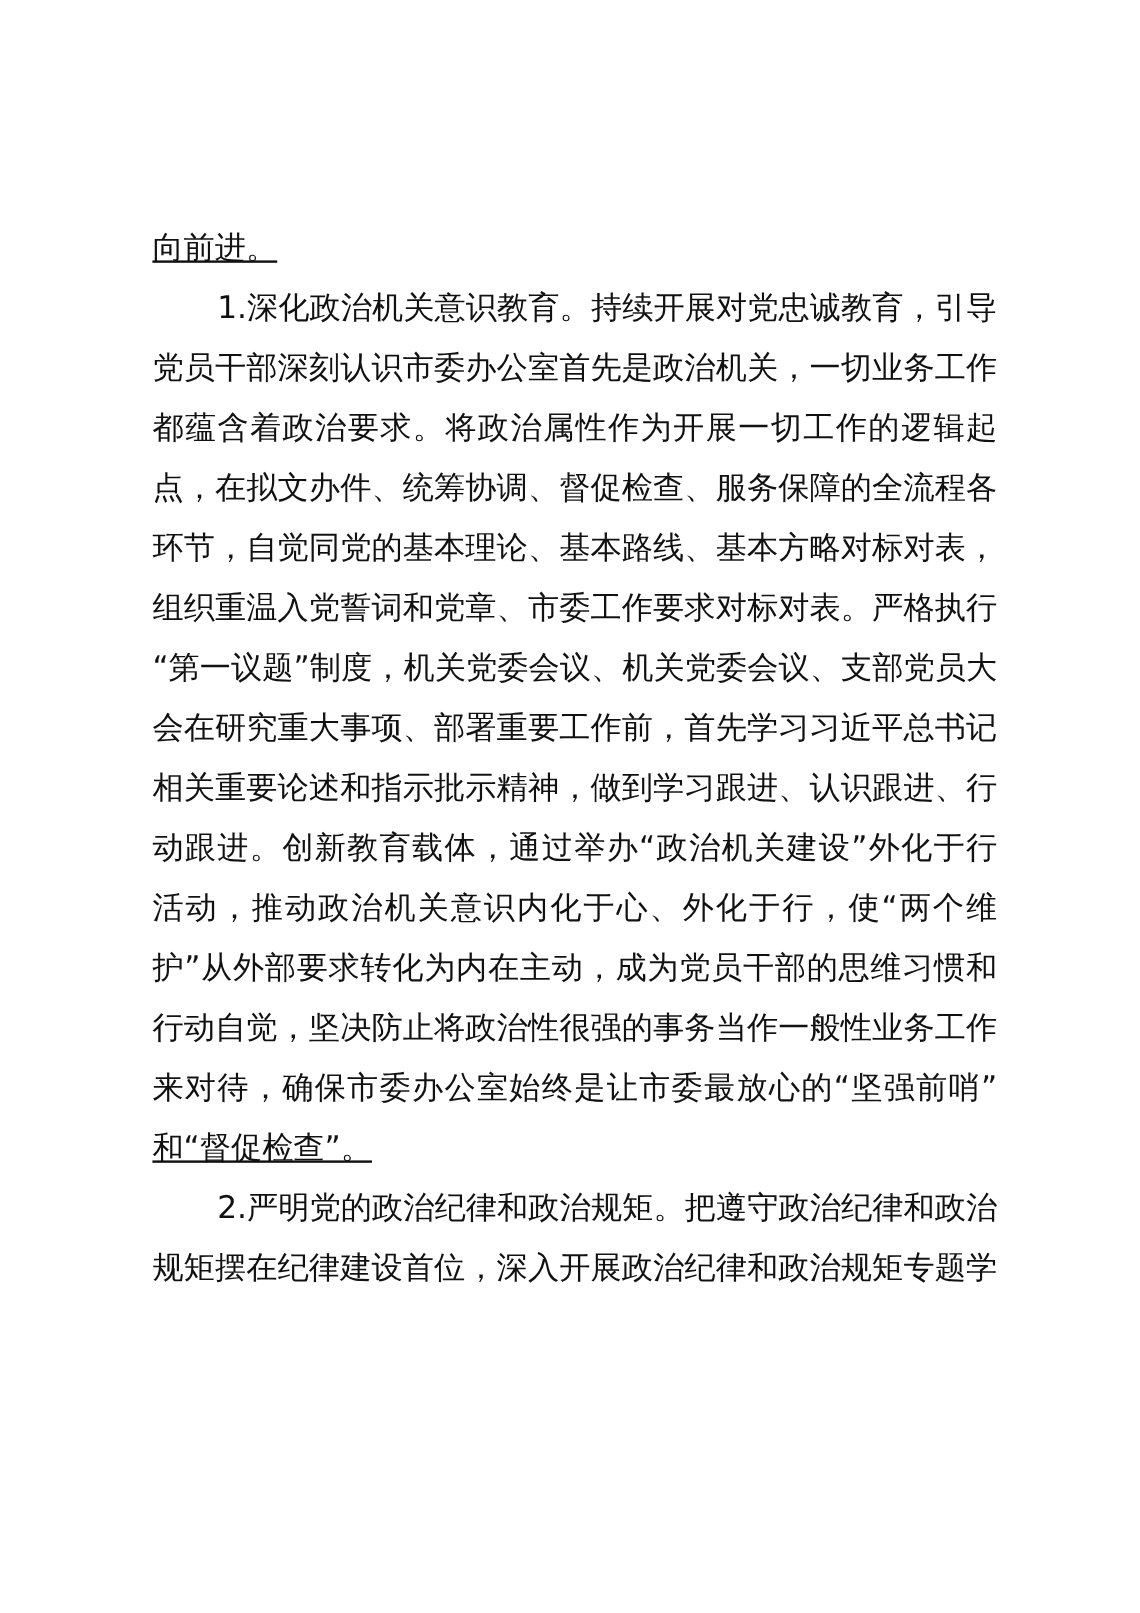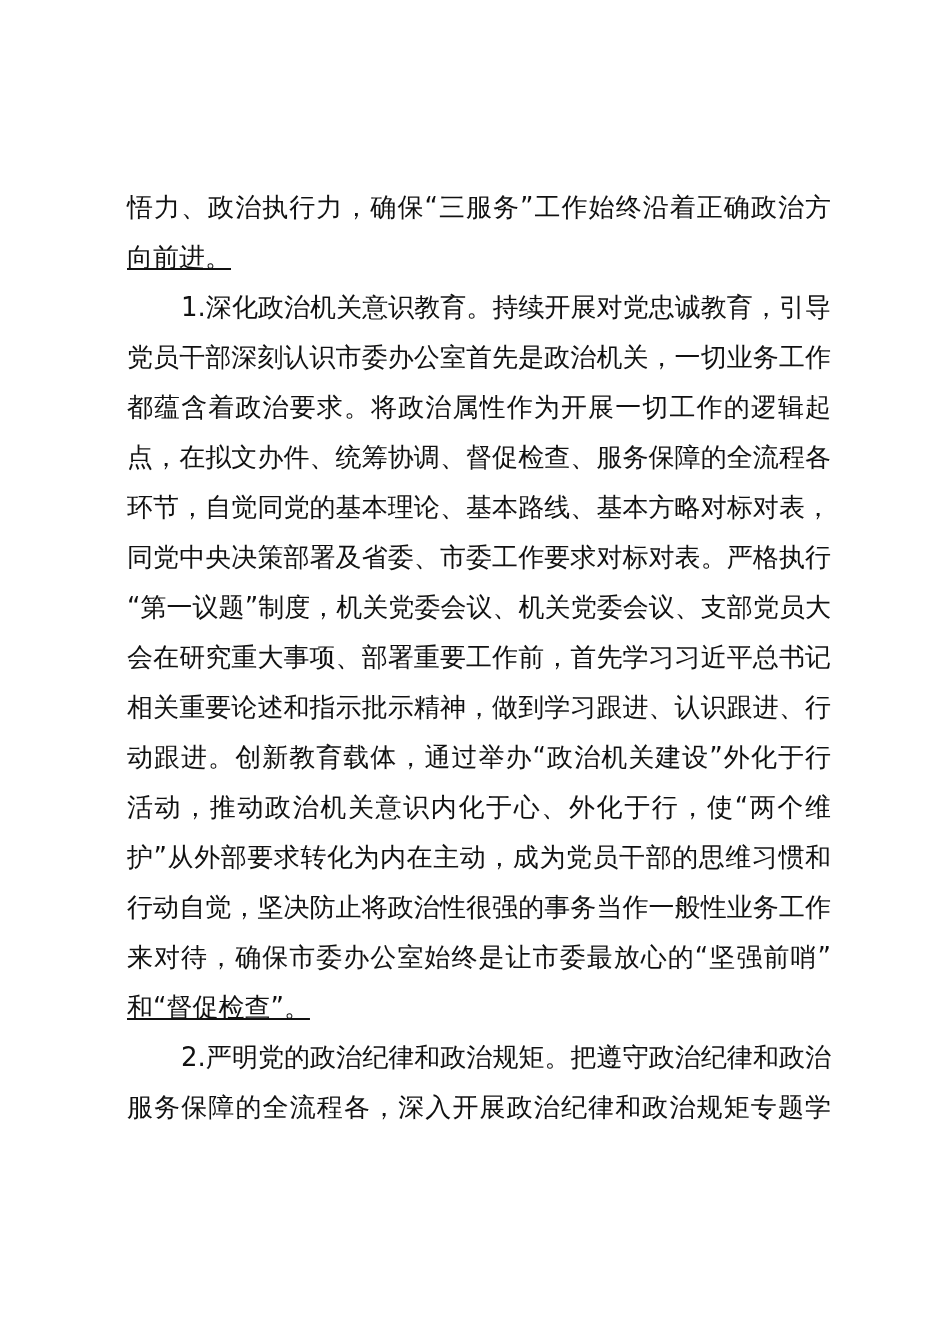--- a/index.html
+++ b/index.html
@@ -36,34 +36,33 @@
       text-decoration: underline;
     }
     .line.indent {
       padding-left: 54px;
     }
   </style>
 </head>
 <body>
 
 <div class="page">
-  <div class="line">悟力、政治执行力，确保“三服务”工作始终沿着正确政治方</div>
   <div class="line last">向前进。</div>
 
   <div class="line indent">1.深化政治机关意识教育。持续开展对党忠诚教育，引导</div>
   <div class="line">党员干部深刻认识市委办公室首先是政治机关，一切业务工作</div>
   <div class="line">都蕴含着政治要求。将政治属性作为开展一切工作的逻辑起</div>
   <div class="line">点，在拟文办件、统筹协调、督促检查、服务保障的全流程各</div>
   <div class="line">环节，自觉同党的基本理论、基本路线、基本方略对标对表，</div>
-  <div class="line">同党中央决策部署及省委、市委工作要求对标对表。严格执行</div>
+  <div class="line">组织重温入党誓词和党章、市委工作要求对标对表。严格执行</div>
   <div class="line">“第一议题”制度，机关党委会议、机关党委会议、支部党员大</div>
   <div class="line">会在研究重大事项、部署重要工作前，首先学习习近平总书记</div>
   <div class="line">相关重要论述和指示批示精神，做到学习跟进、认识跟进、行</div>
   <div class="line">动跟进。创新教育载体，通过举办“政治机关建设”外化于行</div>
   <div class="line">活动，推动政治机关意识内化于心、外化于行，使“两个维</div>
   <div class="line">护”从外部要求转化为内在主动，成为党员干部的思维习惯和</div>
   <div class="line">行动自觉，坚决防止将政治性很强的事务当作一般性业务工作</div>
   <div class="line">来对待，确保市委办公室始终是让市委最放心的“坚强前哨”</div>
   <div class="line last">和“督促检查”。</div>
 
   <div class="line indent">2.严明党的政治纪律和政治规矩。把遵守政治纪律和政治</div>
-  <div class="line">服务保障的全流程各，深入开展政治纪律和政治规矩专题学</div>
+  <div class="line">规矩摆在纪律建设首位，深入开展政治纪律和政治规矩专题学</div>
 </div>
 
 </body></html>

